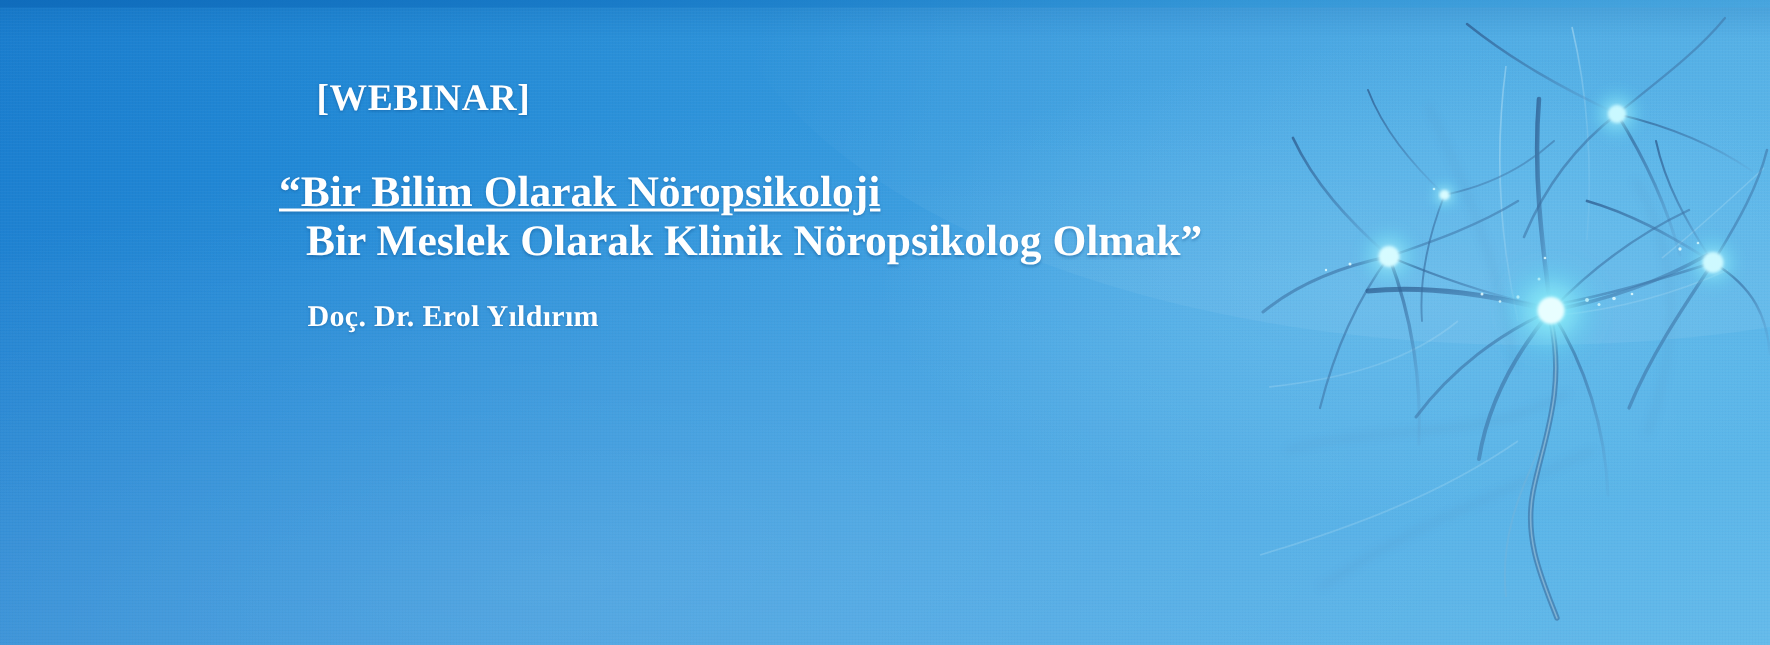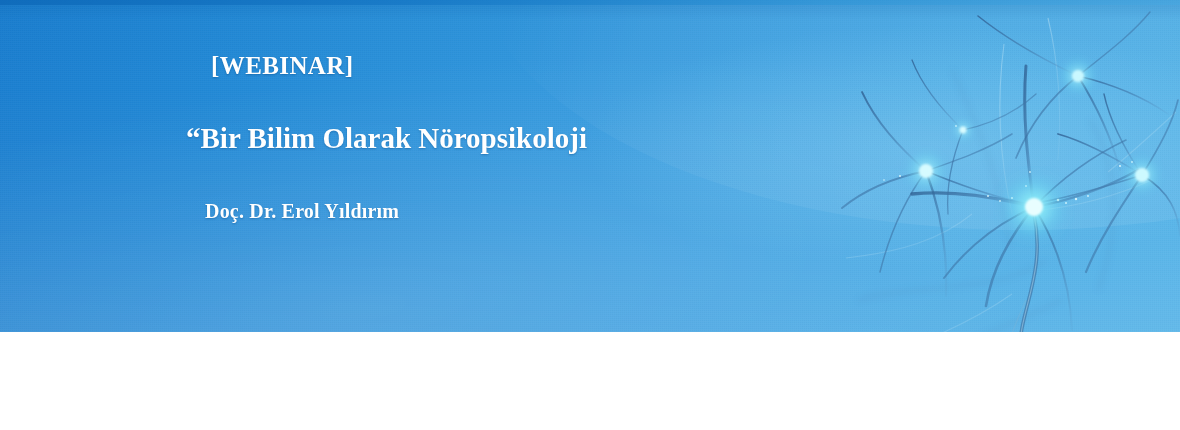--- a/index.html
+++ b/index.html
@@ -3,21 +3,21 @@
 <meta charset="utf-8">
 <style>
   html, body {
     margin: 0;
     padding: 0;
     background: #ffffff;
   }
   #banner {
     position: relative;
     width: 1180px;
-    height: 332px;
+    height: 430px;
     overflow: hidden;
     background: #2f95dc;
     font-family: "Liberation Sans", sans-serif;
   }
 
   
   .bg-base {
     position: absolute;
     inset: 0;
     background: linear-gradient(100deg,
@@ -121,21 +121,21 @@
   }
   .title {
     position: absolute;
     font-family: "Liberation Serif", "DejaVu Serif", serif;
     font-weight: bold;
     font-size: 29px;
     color: #ffffff;
     text-shadow: 0 1px 2px rgba(8,70,130,0.40);
     white-space: nowrap;
   }
-  .title-1 { left: 186px; top: 122px; }
+  .title-1 { left: 186px; top: 112px; text-decoration: underline; }
   .title-2 { left: 204px; top: 145px; }
   .speaker {
     position: absolute;
     left: 205px;
     top: 200px;
     font-family: Liberation Serif, serif;
     font-weight: bold;
     font-size: 20px;
     letter-spacing: 0.2px;
     color: #ffffff;
@@ -281,17 +281,18 @@
       <circle cx="963" cy="130" r="11" fill="url(#somaGlowSoft)" filter="url(#blurMd)"></circle>
       <circle cx="963" cy="130" r="3.4" fill="#d8fbff" filter="url(#blurSm)"></circle>
     </g>
   </svg>
 
   <div class="text-layer">
     <div class="kicker">[WEBINAR]</div>
 
     <div class="title title-1">“Bir Bilim Olarak Nöropsikoloji</div>
 
+    <div class="title title-2">Bir Meslek Olarak Klinik Nöropsikolog Olmak”</div>
 
     <div class="speaker">Doç. Dr. Erol Yıldırım</div>
   </div>
 
 </div>
 
 </body></html>

